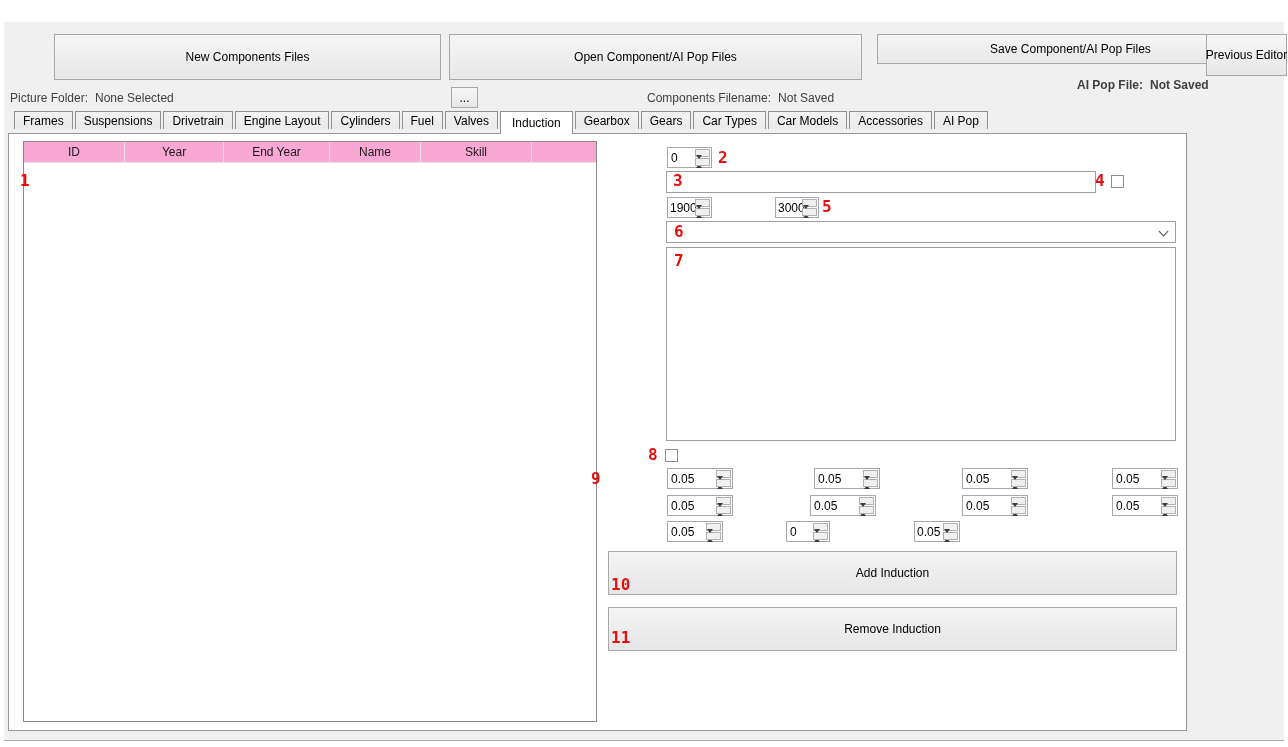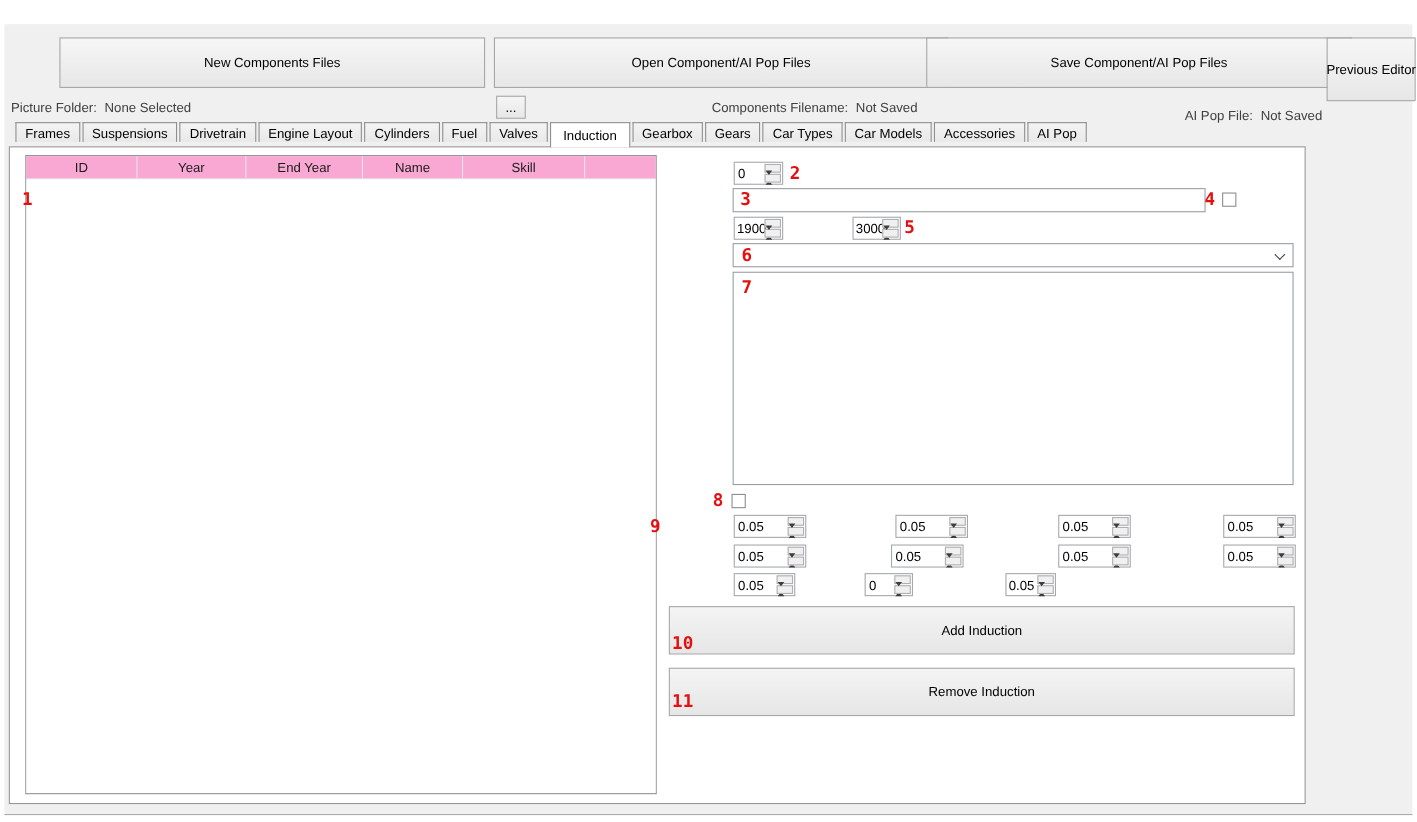--- a/index.html
+++ b/index.html
@@ -82,31 +82,31 @@
     font-family:"DejaVu Sans Mono", monospace; font-weight:bold; font-size:16px; line-height:16px;
   }
 </style>
 </head>
 <body>
 
 <div class="panel"></div>
 
 <div class="btn" style="left:13px;top:34px;width:387px;height:46px;">New Components Files</div>
 <div class="btn" style="left:408px;top:34px;width:413px;height:46px;">Open Component/AI Pop Files</div>
-<div class="btn" style="left:801px;top:34px;width:387px;height:46px;">Save Component/AI Pop Files</div>
-<div class="btn" style="left:1165px;top:34px;width:81px;height:58px;">Previous Editor</div>
+<div class="btn" style="left:836px;top:34px;width:387px;height:30px;">Save Component/AI Pop Files</div>
+<div class="btn" style="left:1165px;top:34px;width:81px;height:42px;">Previous Editor</div>
 
 <div class="lbl" style="left:10px;top:91px;">
   <span>Picture Folder:</span><span class="val">None Selected</span>
 </div>
 <div class="btn" style="left:410px;top:87px;width:27px;height:21px;">...</div>
 <div class="lbl" style="left:647px;top:91px;">
   <span>Components Filename:</span><span class="val">Not Saved</span>
 </div>
-<div class="lbl" style="left:1077px;top:98px;">
+<div class="lbl" style="left:1077px;top:78px;font-weight:bold;">
   <span>AI Pop File:</span><span class="val">Not Saved</span>
 </div>
 
 <div class="page"></div>
 
 <div class="tabstrip">
   <div class="tab">Frames</div>
   <div class="tab">Suspensions</div>
   <div class="tab">Drivetrain</div>
   <div class="tab">Engine Layout</div>

